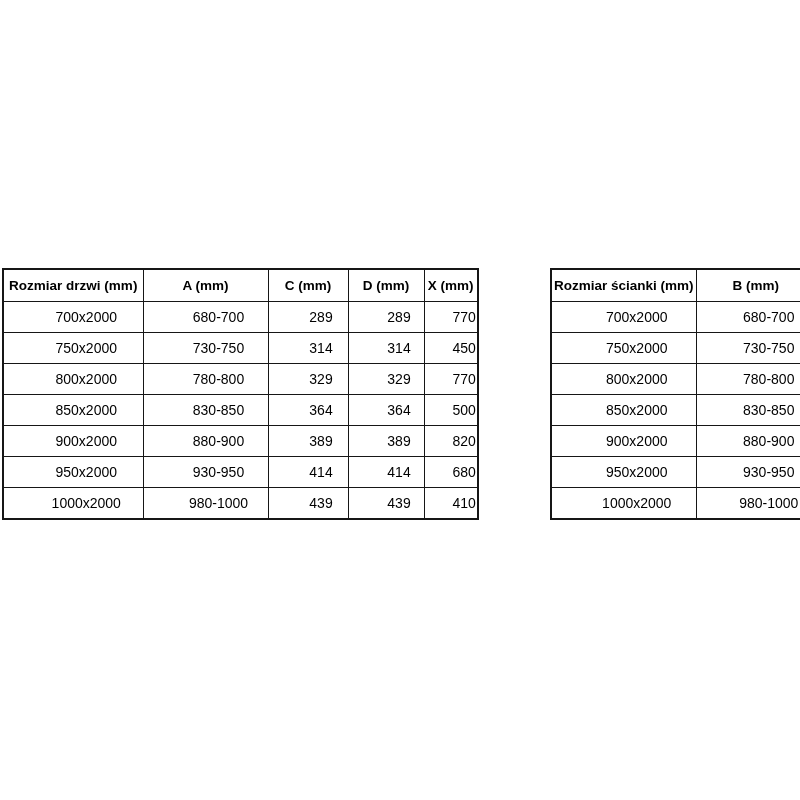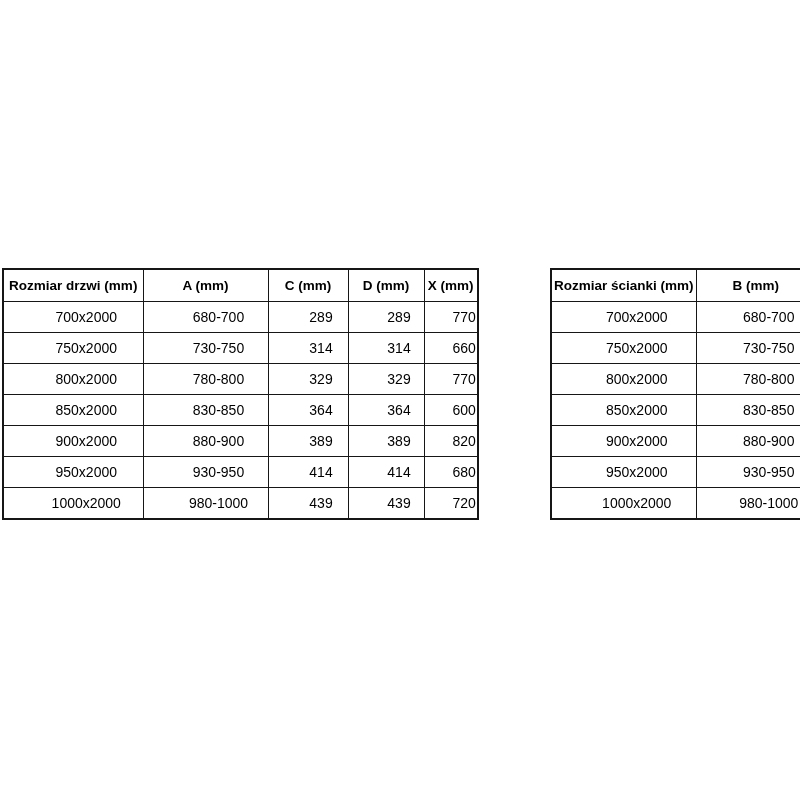--- a/index.html
+++ b/index.html
@@ -74,56 +74,56 @@
           <td>680-700</td>
           <td>289</td>
           <td>289</td>
           <td>770</td>
         </tr>
         <tr>
           <td>750x2000</td>
           <td>730-750</td>
           <td>314</td>
           <td>314</td>
-          <td>660</td>
+          <td>450</td>
         </tr>
         <tr>
           <td>800x2000</td>
           <td>780-800</td>
           <td>329</td>
           <td>329</td>
           <td>770</td>
         </tr>
         <tr>
           <td>850x2000</td>
           <td>830-850</td>
           <td>364</td>
           <td>364</td>
-          <td>600</td>
+          <td>500</td>
         </tr>
         <tr>
           <td>900x2000</td>
           <td>880-900</td>
           <td>389</td>
           <td>389</td>
           <td>820</td>
         </tr>
         <tr>
           <td>950x2000</td>
           <td>930-950</td>
           <td>414</td>
           <td>414</td>
           <td>680</td>
         </tr>
         <tr>
           <td>1000x2000</td>
           <td>980-1000</td>
           <td>439</td>
           <td>439</td>
-          <td>720</td>
+          <td>410</td>
         </tr>
       </tbody>
   </table>
 
   <table id="wall-table" class="spec-table">
     <colgroup>
       <col style="width:145px">
       <col style="width:120px">
     </colgroup>
     <thead>

